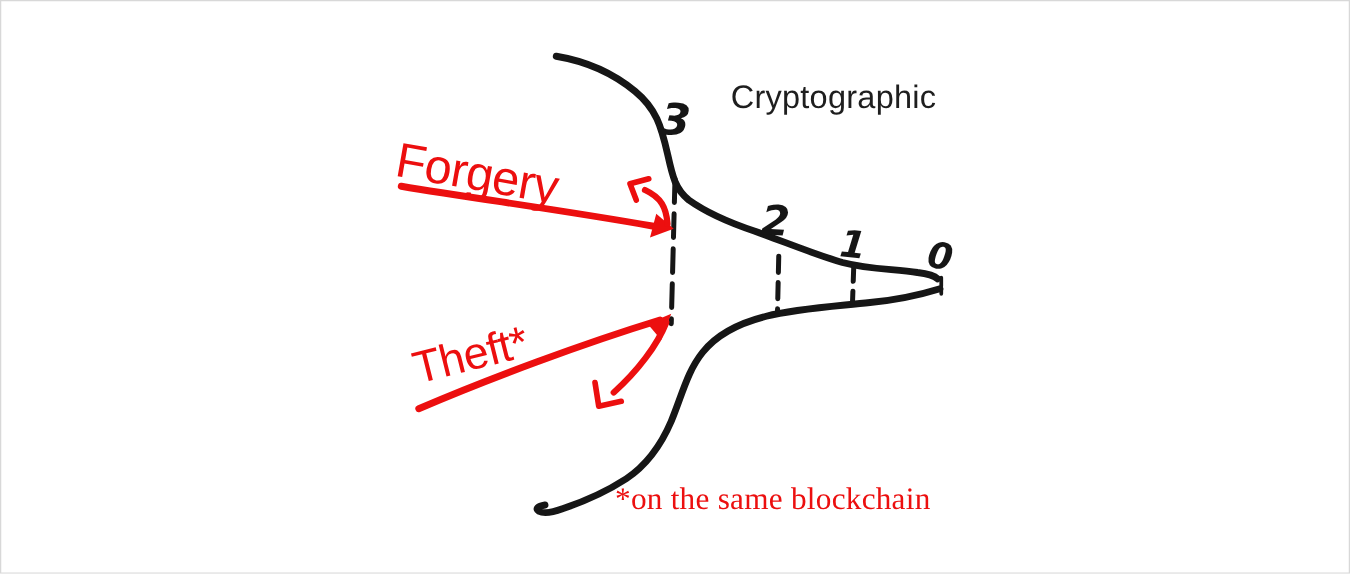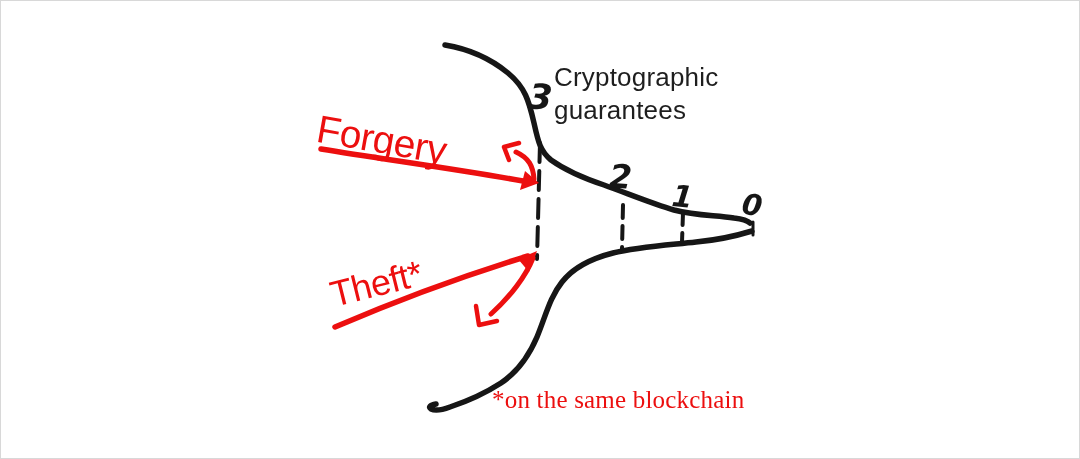--- a/index.html
+++ b/index.html
@@ -19,21 +19,21 @@
     overflow:hidden;
     font-family:"Liberation Sans", sans-serif;
   }
   .sketch-svg{position:absolute;left:0;top:0;width:1080px;height:459px;}
   .ink-stroke{stroke:var(--ink);fill:none;stroke-linecap:round;stroke-linejoin:round;}
   .accent-stroke{stroke:var(--accent);fill:none;stroke-linecap:round;stroke-linejoin:round;}
   .accent-fill{fill:var(--accent);stroke:none;}
   .label{position:absolute;white-space:nowrap;}
   .title-label{
     left:553px;top:60px;width:195px;
-    text-align:left;
+    text-align:right;
     font-size:26px;line-height:33px;
     color:var(--text-ink);
     letter-spacing:0.2px;
   }
   .forgery-label{
     left:320px;top:106px;
     font-size:39px;color:var(--accent);
     letter-spacing:-0.5px;
     transform:rotate(10deg);transform-origin:left top;
   }
@@ -96,21 +96,20 @@
     <path class="accent-stroke" stroke-width="4.5" d="M 518 142 L 503 146 L 508 159"></path>
 
     <path class="accent-stroke" stroke-width="5.5" d="M 334 326 C 390 302, 465 274, 527 255"></path>
     <polygon class="accent-fill" points="536,250 517,258 528,271"></polygon>
     <path class="accent-stroke" stroke-width="5" d="M 532 257 C 525 275, 509 296, 490 313"></path>
     <path class="accent-stroke" stroke-width="4.5" d="M 475 305 L 478 324 L 496 320"></path>
   </svg>
 
   <div class="label title-label">
     <div>Cryptographic</div>
-    <div>guarantees</div>
   </div>
 
   <div class="label forgery-label">Forgery</div>
   <div class="label theft-label">Theft*</div>
   <div class="label footnote-label">*on the same blockchain</div>
 
   <div class="tick tick-3">3</div>
   <div class="tick tick-2">2</div>
   <div class="tick tick-1">1</div>
   <div class="tick tick-0">0</div>

